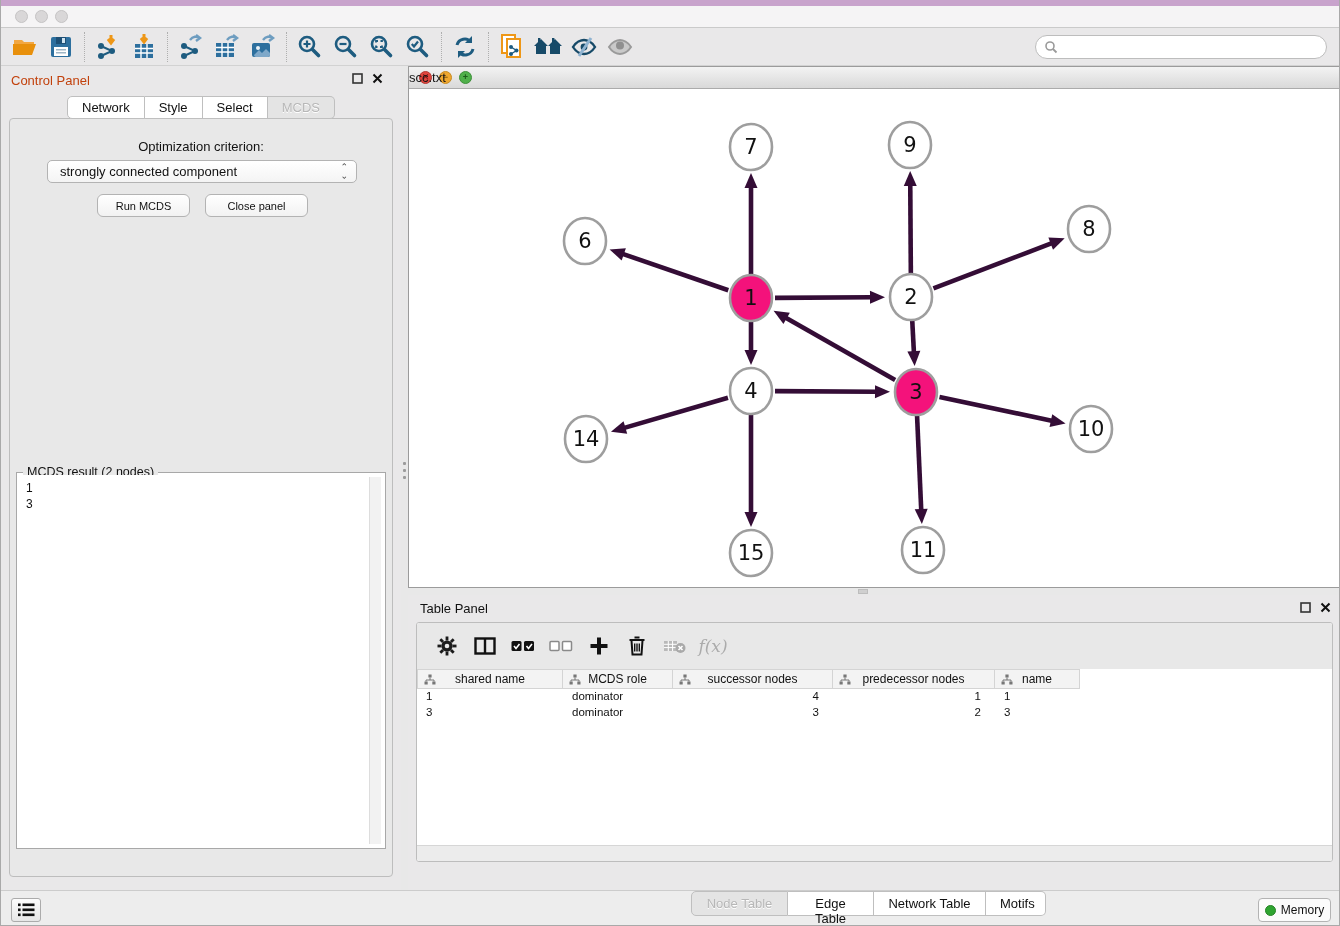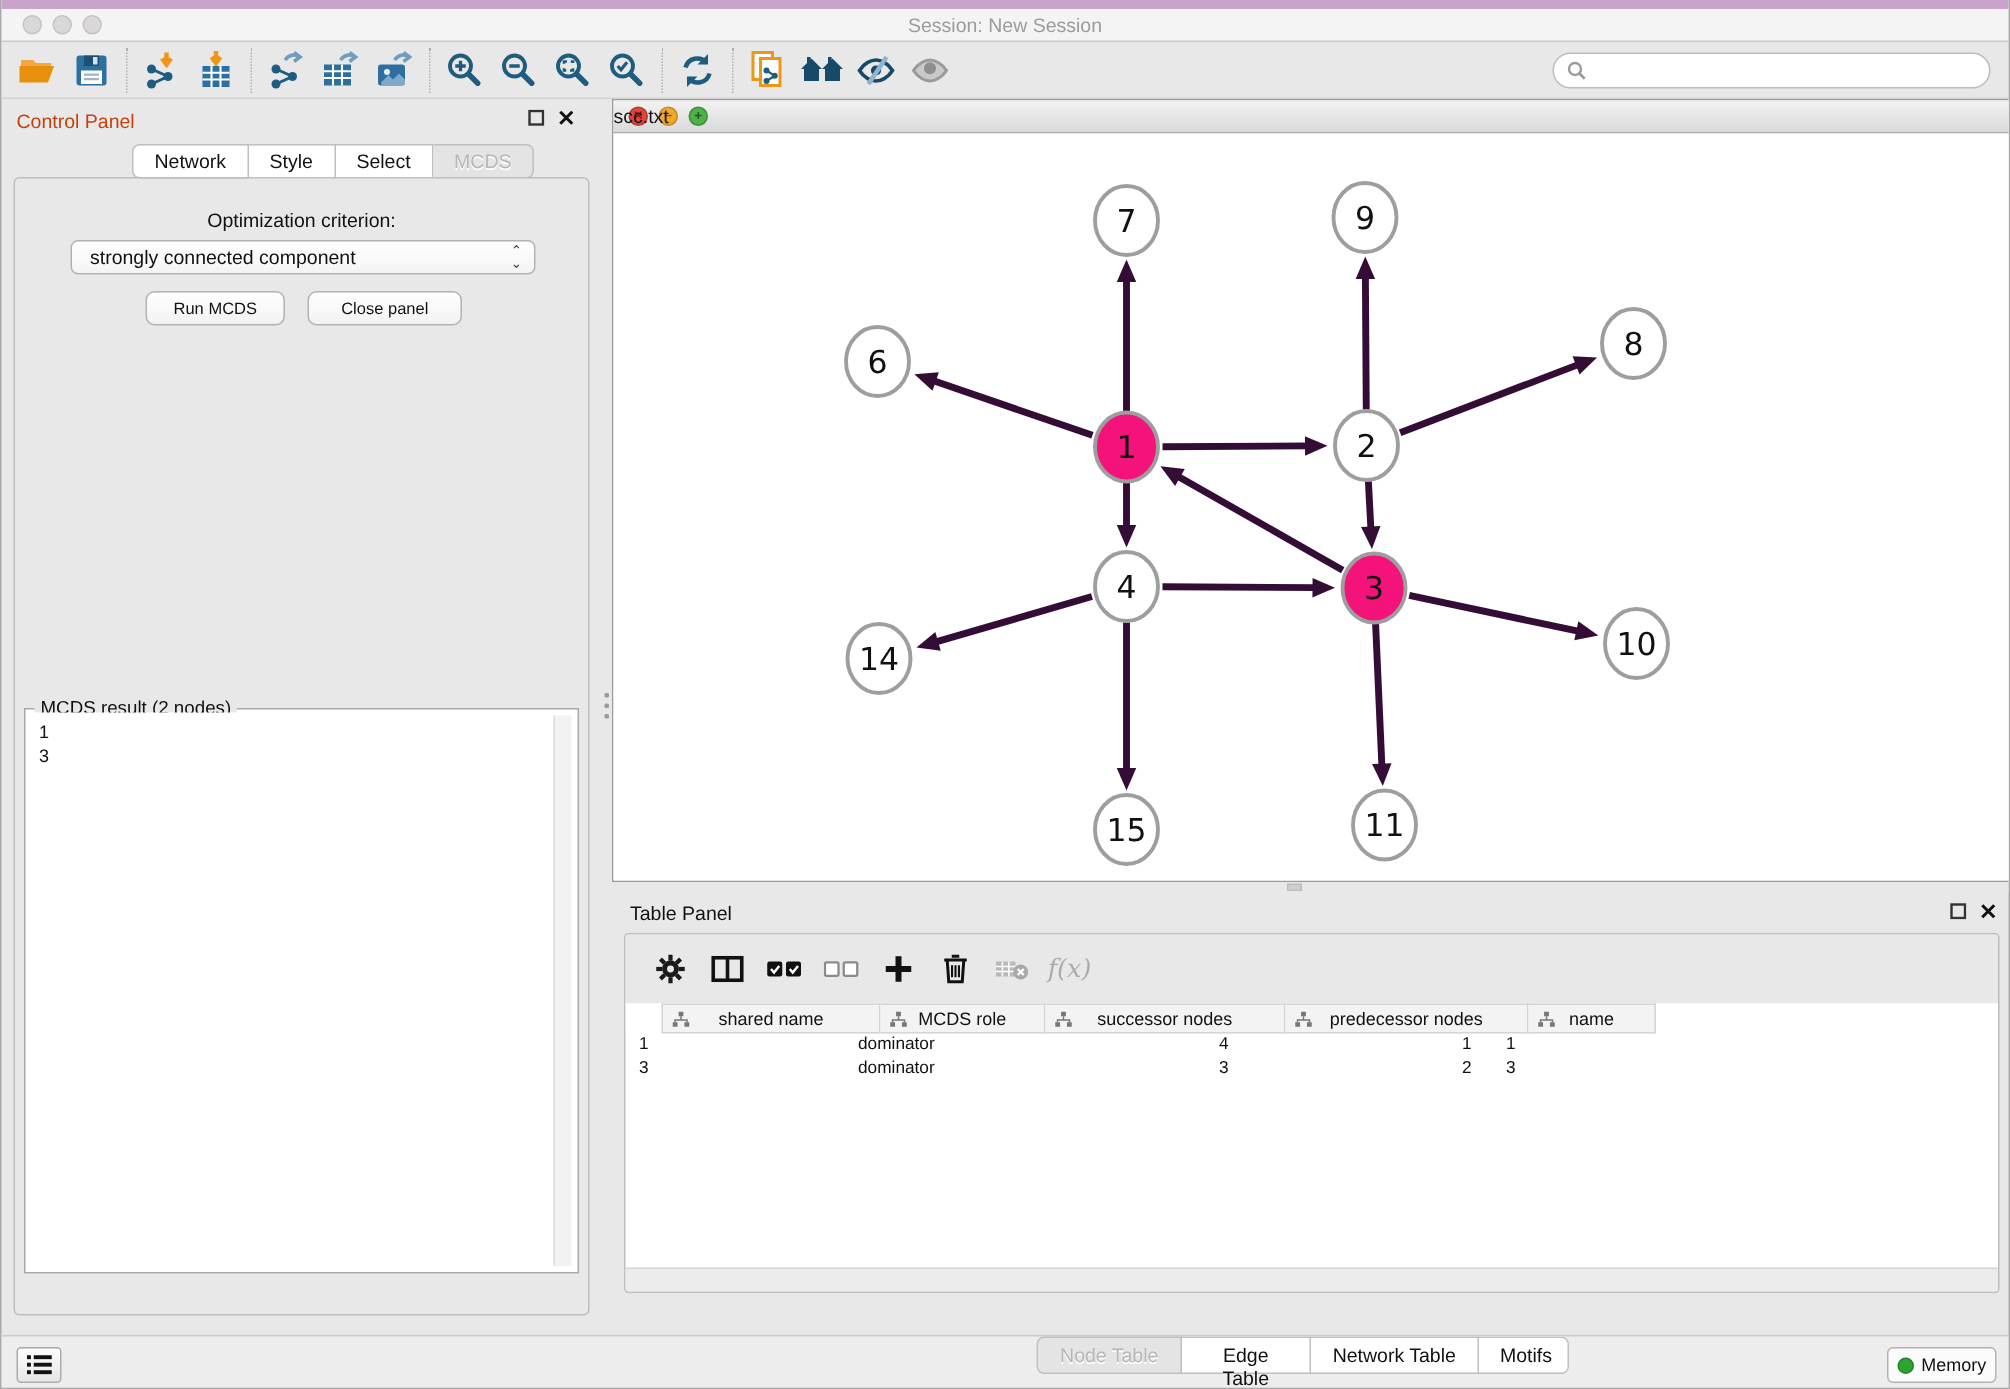--- a/index.html
+++ b/index.html
@@ -19,21 +19,21 @@
   
   .toolbar { position:absolute; left:0; top:29px; width:100%; height:37px; background:#E9E8E9; border-bottom:1px solid #D2D2D2; display:flex; align-items:center; padding-left:6px; }
   .icon-btn { width:36px; height:32px; display:flex; align-items:center; justify-content:center; flex:0 0 auto; }
   .tsep { width:1px; height:30px; margin:0 5px; border-left:1px dotted #AFAFAF; flex:0 0 auto; }
   .searchbox { position:absolute; right:12px; top:6px; width:292px; height:24px; background:#fff; border:1px solid #BDBDBD; border-radius:12px; display:flex; align-items:center; padding-left:8px; }
   .searchbox input { border:none; outline:none; flex:1; font-size:12px; background:transparent; height:18px; }
   
   .cp-header { position:absolute; left:0; top:66px; width:400px; height:30px; }
   .cp-header .ph-title { position:absolute; left:10px; top:7px; font-size:13px; color:#c2410c; }
   .ph-icons { position:absolute; top:7px; display:flex; gap:9px; align-items:center; }
-  .cp-tabs { position:absolute; left:87px; top:96px; height:14px; display:flex; z-index:3; }
+  .cp-tabs { position:absolute; left:66px; top:96px; height:14px; display:flex; z-index:3; }
   .seg { border:1px solid #BFBFBF; background:#fff; font-size:13px; padding:3px 14px 0; height:23px; text-align:center; border-left:none; }
   .seg:first-child { border-left:1px solid #BFBFBF; border-radius:5px 0 0 5px; }
   .seg.last { border-radius:0 5px 5px 0; }
   .seg.sel-dim { background:#E4E4E4; color:#B7B7B7; text-shadow:0 1px 0 #fff; }
   .cp-box { position:absolute; left:8px; top:118px; width:384px; height:759px; border:1px solid #BDBDBD; border-radius:4px; background:#E8E8E8; }
   .opt-label { position:absolute; left:0; width:100%; top:20px; text-align:center; font-size:13px; }
   .combo { position:absolute; left:37px; top:41px; width:310px; height:23px; background:linear-gradient(#fff,#F4F4F4); border:1px solid #B3B3B3; border-radius:5px; font-size:13px; display:flex; align-items:center; padding-left:12px; }
   .combo .chevrons { position:absolute; right:8px; top:2px; display:flex; flex-direction:column; line-height:8px; color:#444; font-size:9px; }
   .btn { position:absolute; height:23px; background:linear-gradient(#fff,#F2F2F2); border:1px solid #B3B3B3; border-radius:6px; font-size:11px; display:flex; align-items:center; justify-content:center; }
   .result-group { position:absolute; left:6px; top:353px; width:370px; height:377px; border:1px solid #A8A8A8; background:#fff; }
@@ -58,21 +58,21 @@
   .canvas { position:absolute; left:0; top:22px; width:931px; height:498px; background:#fff; }
   .canvas svg { position:absolute; left:0; top:0; }
   
   .tp-header { position:absolute; left:407px; top:595px; width:933px; height:28px; }
   .tp-header .ph-title { position:absolute; left:12px; top:6px; font-size:13px; }
   .tp-box { position:absolute; left:415px; top:622px; width:917px; height:240px; border:1px solid #BDBDBD; border-radius:3px; background:#fff; overflow:hidden; }
   .tp-toolbar { position:absolute; left:0; top:0; width:100%; height:46px; background:#E8E8E8; display:flex; align-items:center; padding-left:11px; }
   .tp-toolbar .icon-btn { width:38px; height:34px; }
   .fx-label { font-family:"DejaVu Serif","Liberation Serif",serif; font-style:italic; color:#ABABAB; font-size:17px; }
   .tbl { position:absolute; left:0; top:46px; width:100%; }
-  .tbl-head { display:flex; height:20px; background:#fff;padding-left:24px; }
+  .tbl-head { display:flex; height:20px; background:#fff; }
   .th { position:relative; background:#F3F3F3; border:1px solid #D4D4D4; border-left:none; font-size:12px; display:flex; align-items:center; justify-content:center; }
   .th:first-child { border-left:1px solid #D4D4D4; }
   .th svg { position:absolute; left:6px; top:4px; }
   .tbl-row { display:flex; height:16px; font-size:11.5px; }
   .td { padding-top:1px; }
   .td.r { text-align:right; }
   .tp-bottom-strip { position:absolute; left:0; bottom:0; width:100%; height:16px; background:#ECECEC; border-top:1px solid #D6D6D6; }
   .tp-tabs { position:absolute; left:690px; top:863px; height:25px; display:flex; z-index:2;margin-top:28px; }
   .tp-tabs .seg { height:25px; padding-top:4px; }
   
@@ -85,21 +85,20 @@
 </head>
 <body>
 
 <div class="accent-strip"></div>
 <div class="titlebar">
   <div class="traffic-gray">
       <i></i>
       <i></i>
       <i></i>
     </div>
-  <div class="title">Session: New Session</div>
 </div>
 
 <div class="toolbar">
   <span class="icon-btn">
     <svg width="26" height="22" viewBox="0 0 26 22">
         <path d="M2 4h8l2 2h10v4H2z" fill="#F2A741"></path>
         <path d="M1 8h23l-4 11H1z" fill="#E8900C"></path>
       </svg>
   </span>
   <span class="icon-btn">

